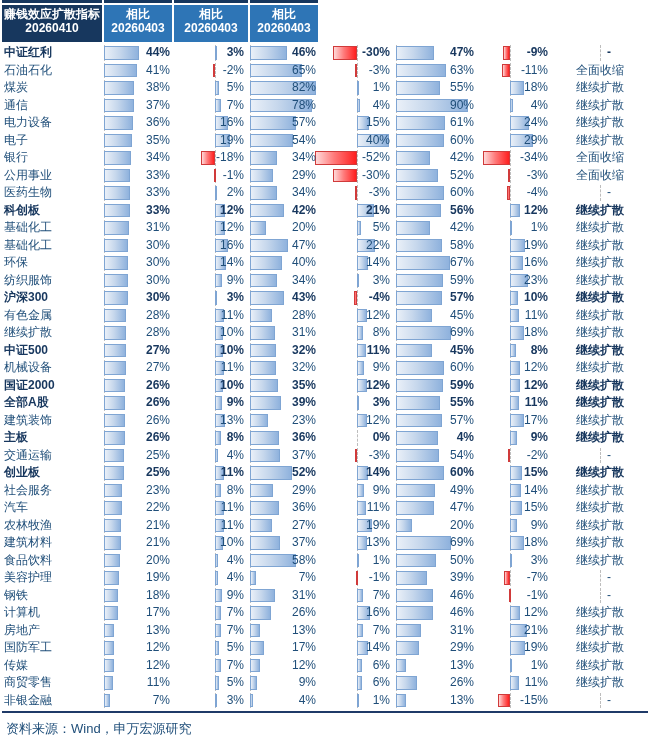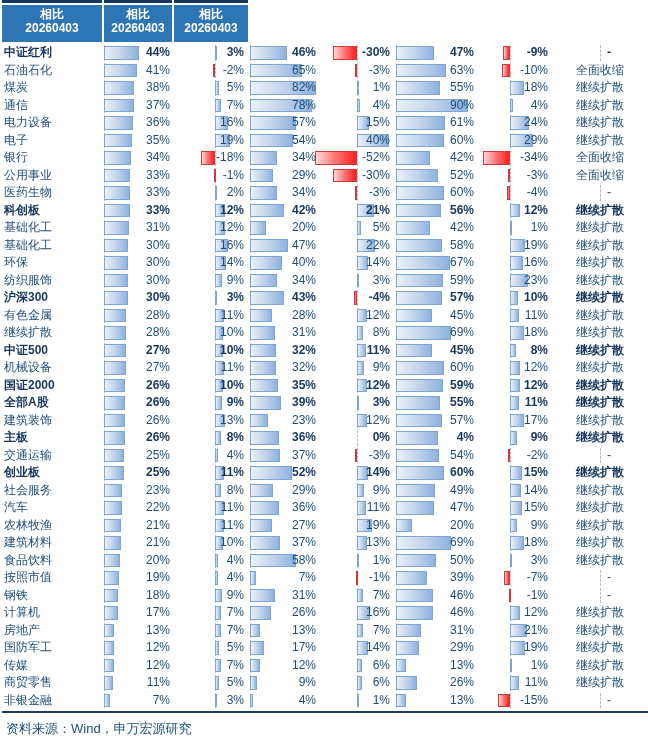--- a/index.html
+++ b/index.html
@@ -74,20 +74,24 @@
   .botline{border-top:2px solid #1F3A68;margin-top:2px;width:646px;}
   .footer{
     padding:7px 0 0 4px;font-size:13px;color:#1F4E79;
   }
 </style>
 </head>
 <body>
 
 <div class="wrap">
   <div class="hrow" id="hrow">
+      <div class="hcell dark">
+        <div>赚钱效应扩散指标</div>
+        <div>20260410</div>
+      </div>
       <div class="hcell light">
         <div>相比</div>
         <div>20260403</div>
       </div>
       <div class="hcell light">
         <div>相比</div>
         <div>20260403</div>
       </div>
       <div class="hcell light">
         <div>相比</div>
@@ -152,21 +156,21 @@
           <span class="num">-3%</span>
         </div>
         <div class="cell c c3">
           <div class="axis"></div>
           <div class="bar" style="left: 0px; width: 50.4px;"></div>
           <span class="num">63%</span>
         </div>
         <div class="cell d d3">
           <div class="axis"></div>
           <div class="bar neg" style="width: 8px; left: 24px;"></div>
-          <span class="num">-10%</span>
+          <span class="num">-11%</span>
         </div>
         <div class="status"><span>全面收缩</span></div>
       </div>
       <div class="trow">
         <div class="rlabel">煤炭</div>
         <div class="cell c c1">
           <div class="axis"></div>
           <div class="bar" style="left: 0px; width: 30.4px;"></div>
           <span class="num">38%</span>
         </div>
@@ -1108,21 +1112,21 @@
           <span class="num">50%</span>
         </div>
         <div class="cell d d3">
           <div class="axis"></div>
           <div class="bar" style="width: 2.4px; left: 32px;"></div>
           <span class="num">3%</span>
         </div>
         <div class="status"><span>继续扩散</span></div>
       </div>
       <div class="trow">
-        <div class="rlabel">按照市值</div>
+        <div class="rlabel">美容护理</div>
         <div class="cell c c1">
           <div class="axis"></div>
           <div class="bar" style="left: 0px; width: 15.2px;"></div>
           <span class="num">19%</span>
         </div>
         <div class="cell d d1">
           <div class="axis"></div>
           <div class="bar" style="width: 3.2px; left: 41px;"></div>
           <span class="num">4%</span>
         </div>

